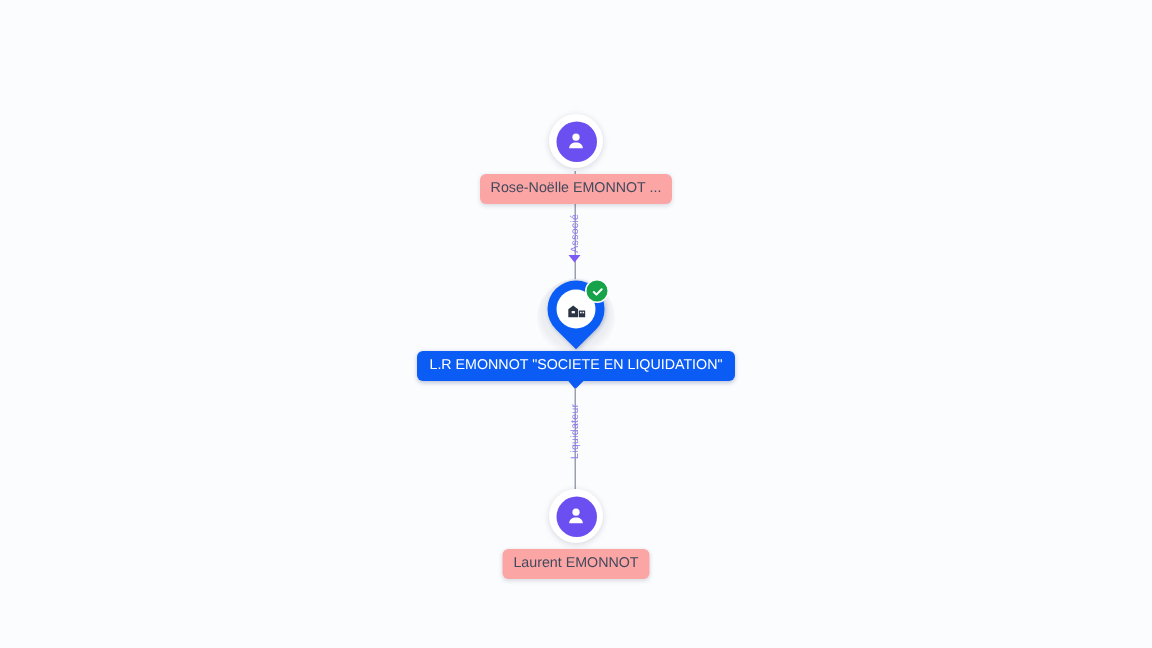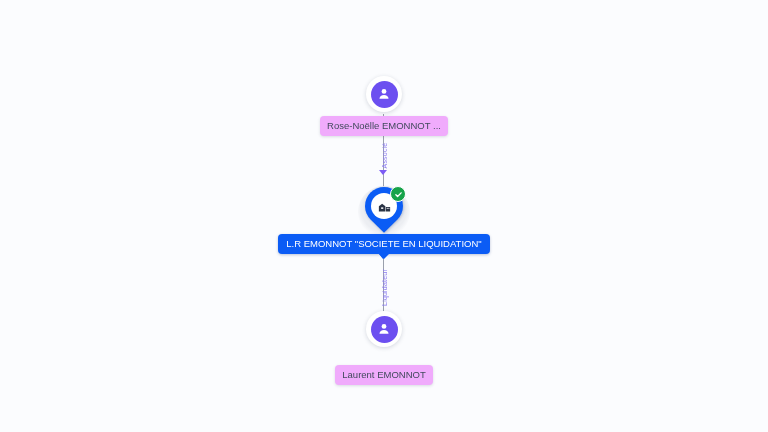--- a/index.html
+++ b/index.html
@@ -57,21 +57,21 @@
   .edge-label-bottom { left: 358px; top: 284px; width: 52px; text-align: center; }
 
   
   .person-node {
     position: absolute;
     display: flex;
     flex-direction: column;
     align-items: center;
   }
   .person-top    { left: 284px; top: 76px;  width: 200px; }
-  .person-bottom { left: 284px; top: 311px; width: 200px; gap: 14px; }
+  .person-bottom { left: 284px; top: 326px; width: 200px; }
 
   .avatar-ring {
     width: 36px;
     height: 36px;
     border-radius: 50%;
     background: #ffffff;
     box-shadow: 0 1px 4px rgba(40,50,80,.18);
     display: flex;
     align-items: center;
     justify-content: center;
@@ -82,21 +82,21 @@
     border-radius: 50%;
     background: #6c4ff0;
     display: flex;
     align-items: center;
     justify-content: center;
   }
   .avatar-disc svg { display: block; }
 
   .person-label {
     margin-top: 4px;
-    background: #f0abfc;
+    background: #fca5a5;
     color: #414a5c;
     font-size: 9.5px;
     line-height: 1;
     padding: 5px 7px 5px 7px;
     border-radius: 4px;
     box-shadow: 0 1px 3px rgba(40,50,80,.16);
     white-space: nowrap;
     max-width: 118px;
     overflow: hidden;
     text-overflow: ellipsis;

